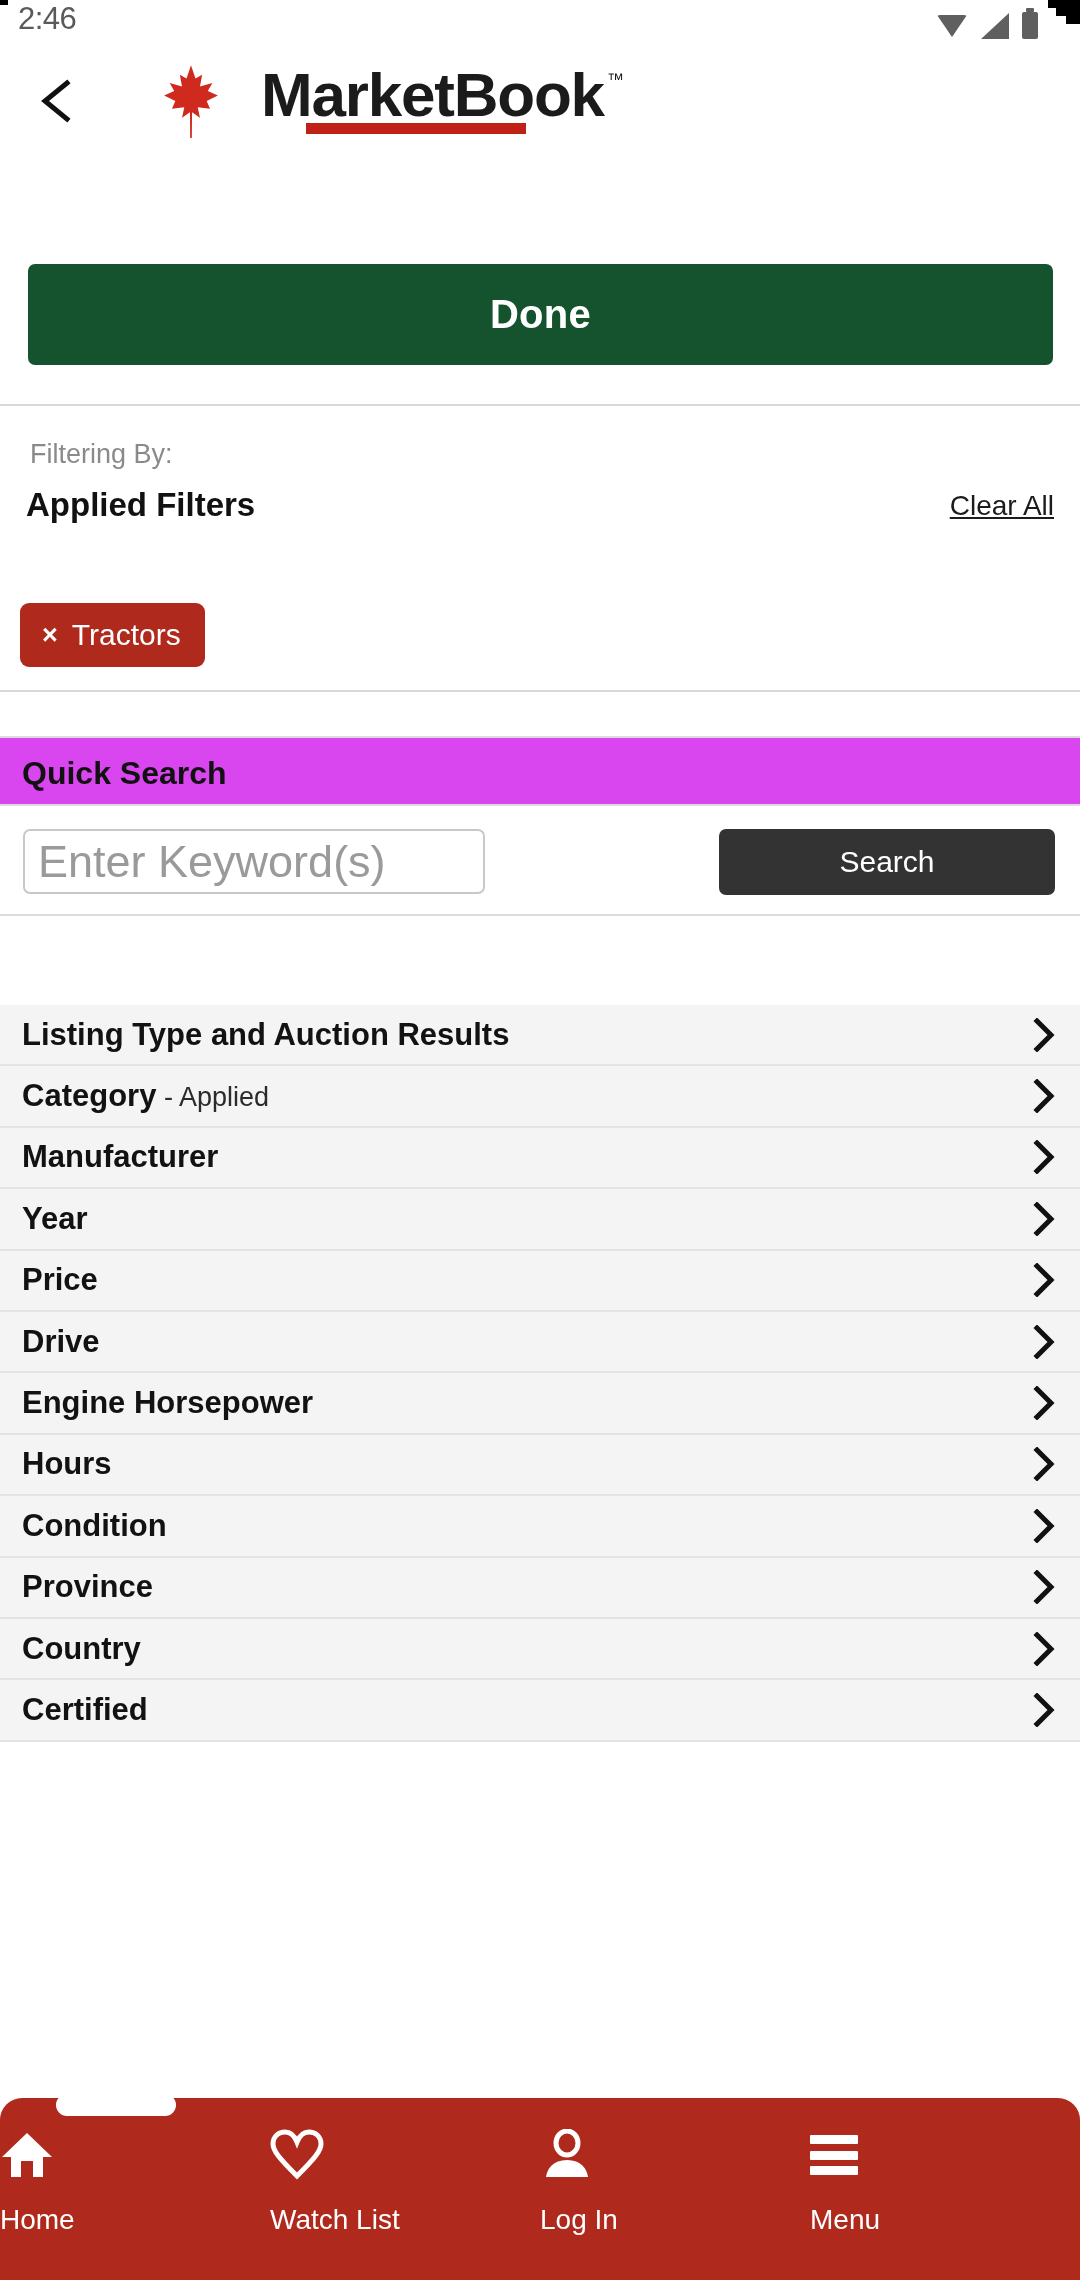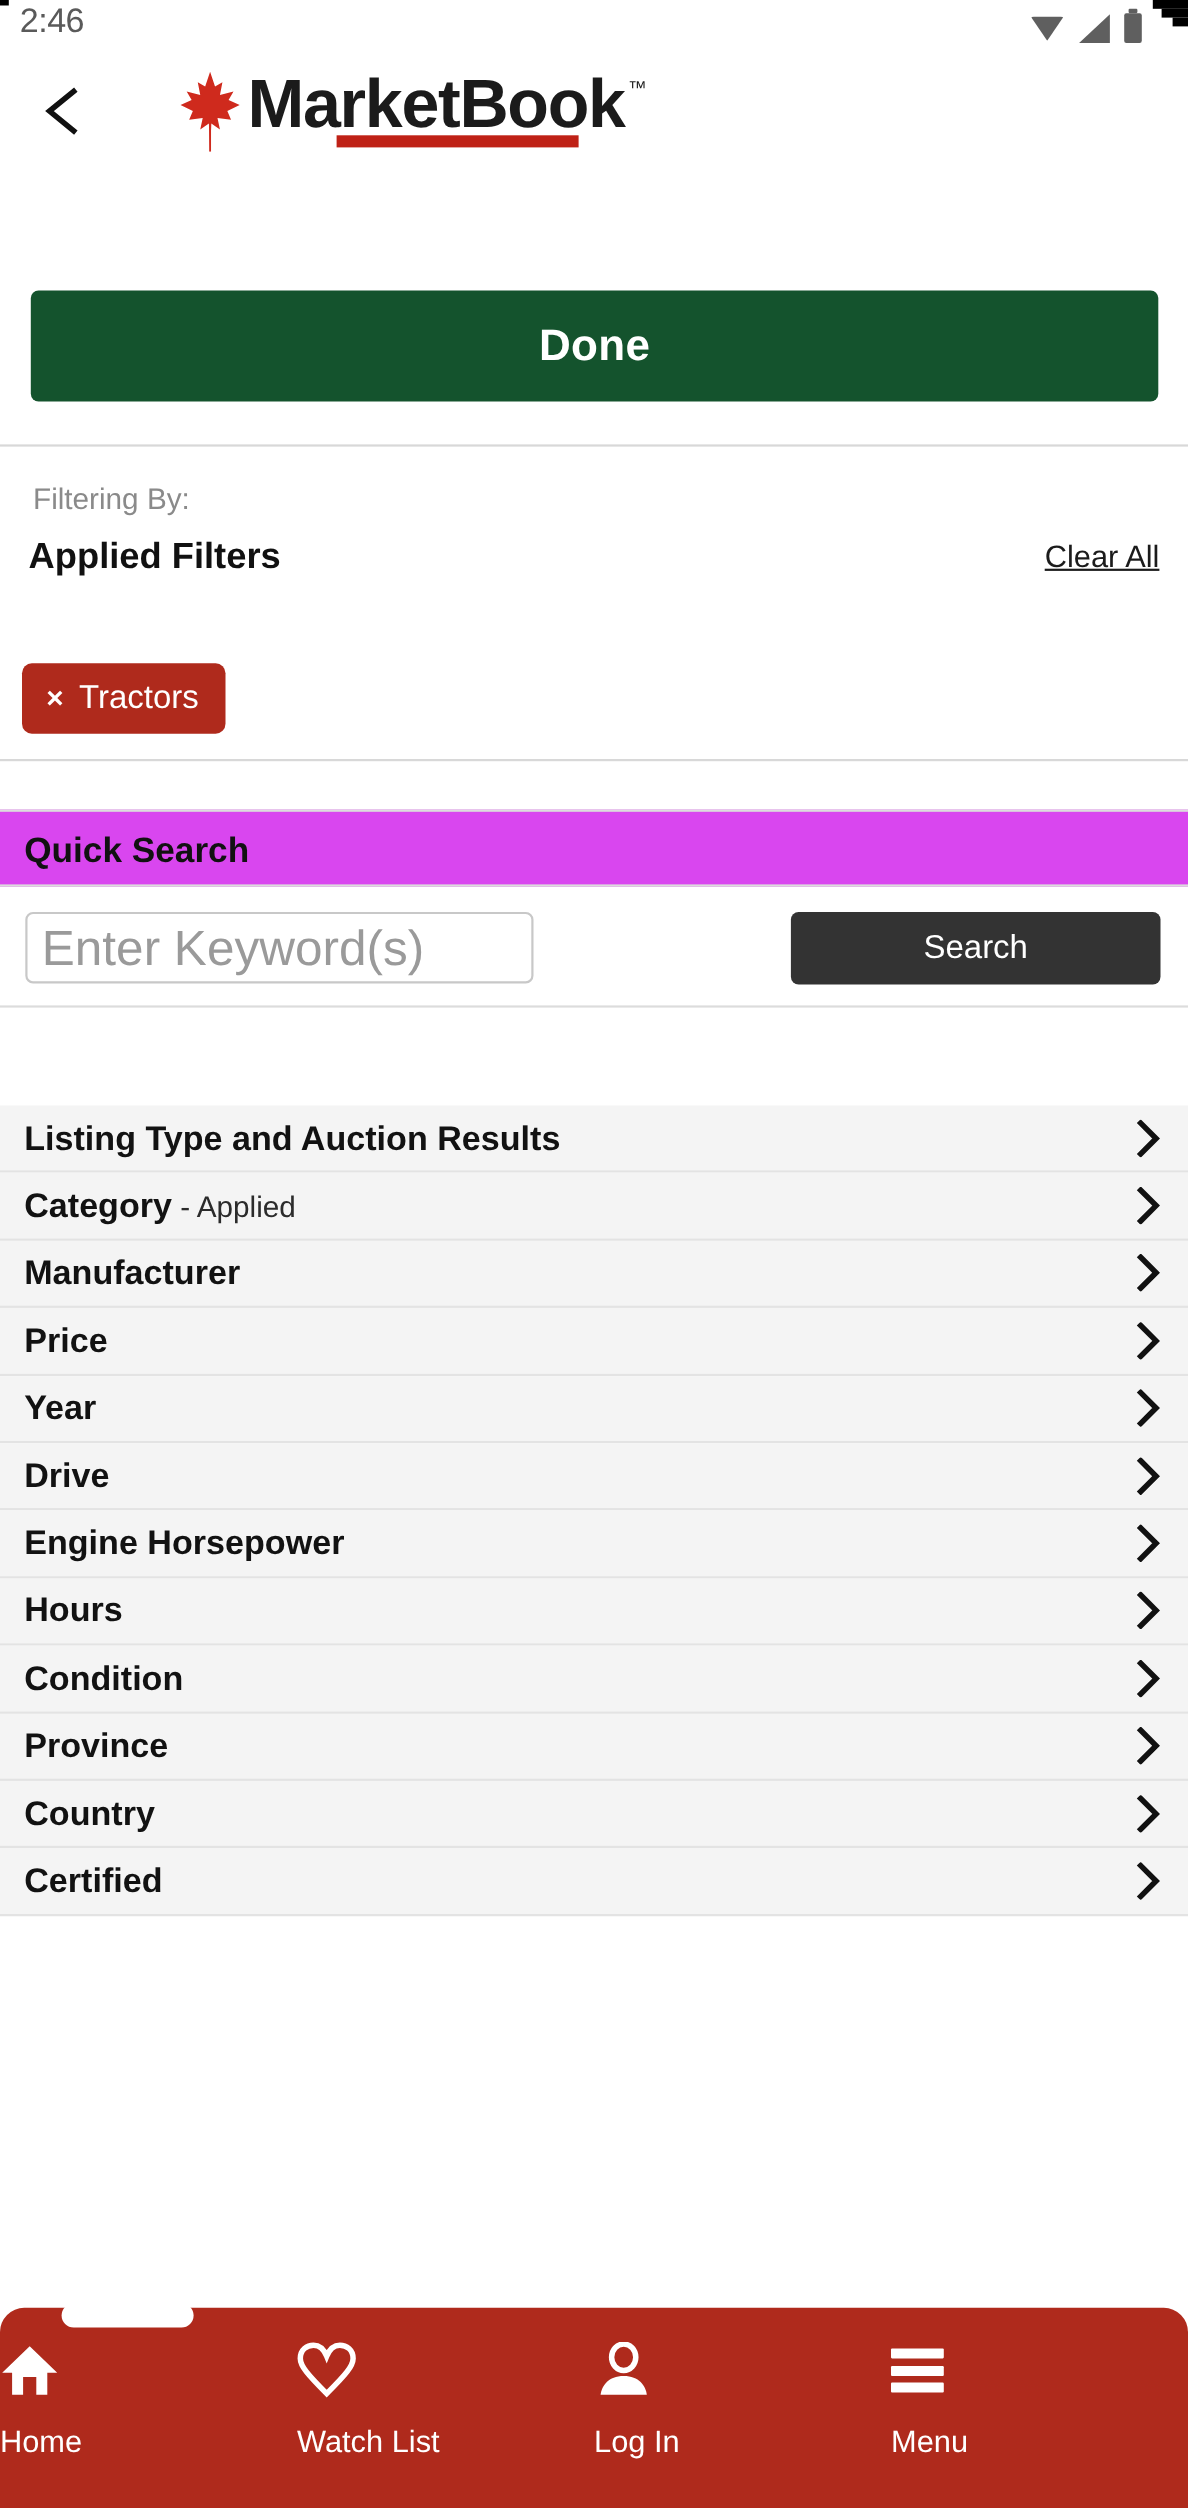--- a/index.html
+++ b/index.html
@@ -137,20 +137,21 @@
     margin-left: 6px;
   }
   .wordmark .txt {
     font-family: "Liberation Sans", sans-serif;
     font-size: 62px;
     font-weight: bold;
     color: #1b1b1b;
     line-height: 62px;
     letter-spacing: -1.2px;
     display: block;
+    margin-left: 36px;
   }
   .wordmark .tm {
     position: absolute;
     top: 6px;
     right: -20px;
     font-size: 17px;
     color: #1b1b1b;
     font-weight: normal;
   }
   .wordmark .underbar {
@@ -465,27 +466,27 @@
             <polyline points="4,3 18,17 4,31" fill="none" stroke="#111" stroke-width="5" stroke-linecap="square"></polyline>
           </svg></span>
       </div>
       <div class="frow">
         <div class="lbl"><span>Manufacturer</span></div>
         <span class="chev"><svg width="22" height="34" viewBox="0 0 22 34">
             <polyline points="4,3 18,17 4,31" fill="none" stroke="#111" stroke-width="5" stroke-linecap="square"></polyline>
           </svg></span>
       </div>
       <div class="frow">
+        <div class="lbl"><span>Year</span></div>
+        <span class="chev"><svg width="22" height="34" viewBox="0 0 22 34">
+            <polyline points="4,3 18,17 4,31" fill="none" stroke="#111" stroke-width="5" stroke-linecap="square"></polyline>
+          </svg></span>
+      </div>
+      <div class="frow">
         <div class="lbl"><span>Price</span></div>
-        <span class="chev"><svg width="22" height="34" viewBox="0 0 22 34">
-            <polyline points="4,3 18,17 4,31" fill="none" stroke="#111" stroke-width="5" stroke-linecap="square"></polyline>
-          </svg></span>
-      </div>
-      <div class="frow">
-        <div class="lbl"><span>Year</span></div>
         <span class="chev"><svg width="22" height="34" viewBox="0 0 22 34">
             <polyline points="4,3 18,17 4,31" fill="none" stroke="#111" stroke-width="5" stroke-linecap="square"></polyline>
           </svg></span>
       </div>
       <div class="frow">
         <div class="lbl"><span>Drive</span></div>
         <span class="chev"><svg width="22" height="34" viewBox="0 0 22 34">
             <polyline points="4,3 18,17 4,31" fill="none" stroke="#111" stroke-width="5" stroke-linecap="square"></polyline>
           </svg></span>
       </div>

